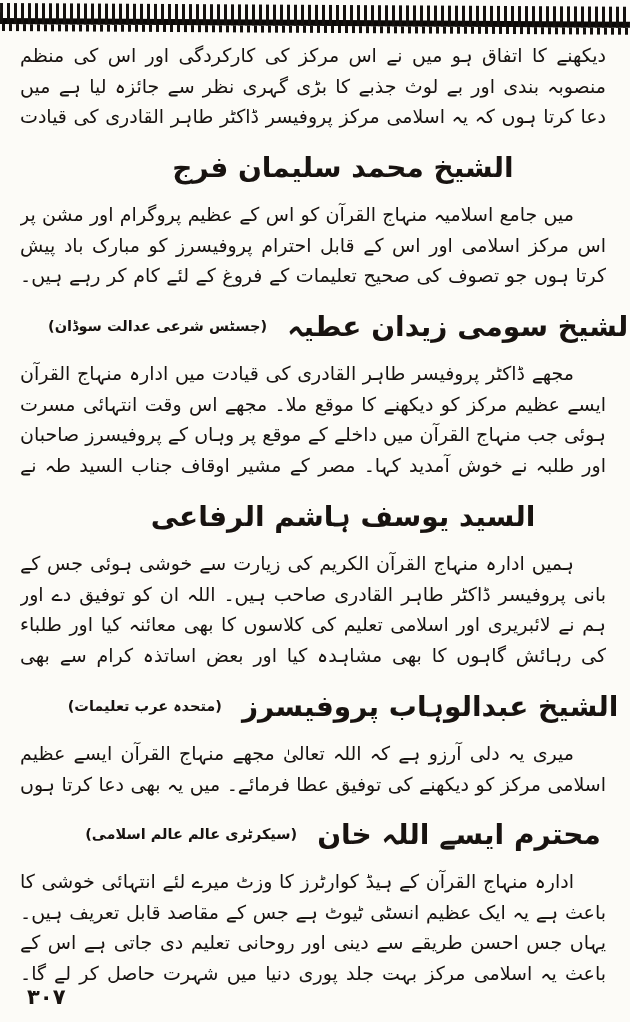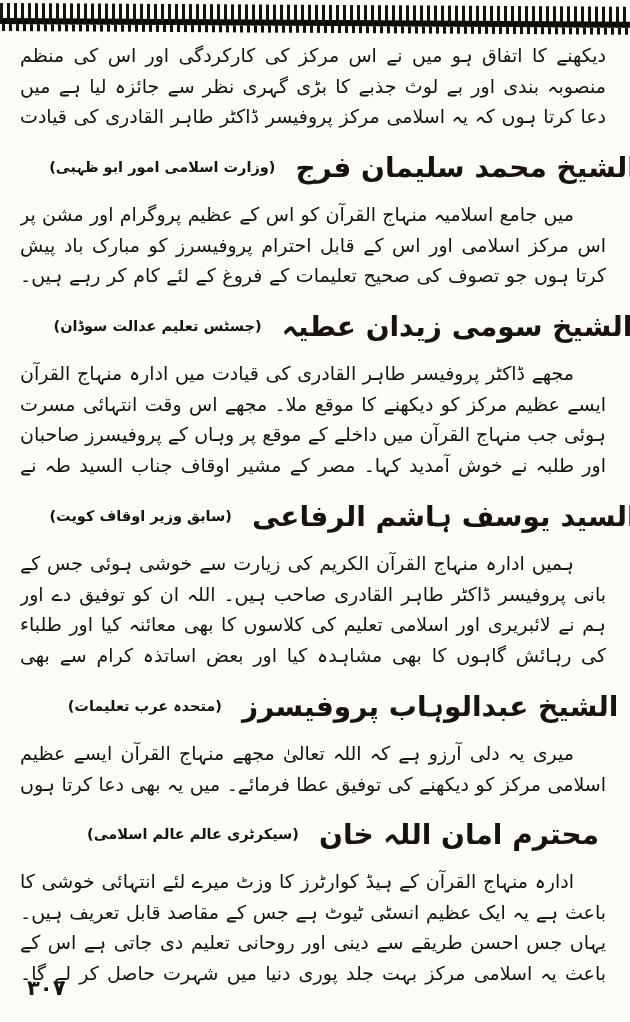--- a/index.html
+++ b/index.html
@@ -55,72 +55,70 @@
     letter-spacing:0.5px;
     white-space:nowrap;
   }
   .section-role{
     font-size:14.5px;
     font-weight:bold;
     white-space:nowrap;
   }
   .page-number{
     position:absolute;
-    left:27px;bottom:22px;
+    left:27px;bottom:13px;
     font-size:21px;
     font-weight:bold;
     direction:rtl;
   }
 </style>
 </head>
 <body>
 
 <div class="page">
 
   <div class="ornament"></div>
 
   <div class="content">
 
     <p class="body-text clamp-3" lang="ur">دیکھنے کا اتفاق ہو میں نے اس مرکز کی کارکردگی اور اس کی منظم منصوبہ بندی اور بے لوث جذبے کا بڑی گہری نظر سے جائزہ لیا ہے میں دعا کرتا ہوں کہ یہ اسلامی مرکز پروفیسر ڈاکٹر طاہر القادری کی قیادت میں اپنے نیک مشن میں کامیابی سے ہمکنار ہو۔</p>
 
     <div class="section">
       <div class="section-heading">
         <span class="section-name">الشیخ محمد سلیمان فرج</span>
-        <span class="section-role">(وزارت اسلامی امور ابو ظہبی)</span>
       </div>
       <p class="body-text indent clamp-3" lang="ur">میں جامع اسلامیہ منہاج القرآن کو اس کے عظیم پروگرام اور مشن پر اس مرکز اسلامی اور اس کے قابل احترام پروفیسرز کو مبارک باد پیش کرتا ہوں جو تصوف کی صحیح تعلیمات کے فروغ کے لئے کام کر رہے ہیں۔ میں اپنے بھائی پروفیسر ڈاکٹر طاہر القادری کا اس مثالی مہمان نوازی اور روحانی تقریب کے انعقاد پر شکریہ ادا کرتا ہوں۔</p>
     </div>
 
     <div class="section">
       <div class="section-heading">
         <span class="section-name">الشیخ سومی زیدان عطیہ</span>
-        <span class="section-role">(جسٹس تعلیم عدالت سوڈان)</span>
+        <span class="section-role">(جسٹس شرعی عدالت سوڈان)</span>
       </div>
       <p class="body-text indent clamp-4" lang="ur">مجھے ڈاکٹر پروفیسر طاہر القادری کی قیادت میں ادارہ منہاج القرآن ایسے عظیم مرکز کو دیکھنے کا موقع ملا۔ مجھے اس وقت انتہائی مسرت ہوئی جب منہاج القرآن میں داخلے کے موقع پر وہاں کے پروفیسرز صاحبان اور طلبہ نے خوش آمدید کہا۔ مصر کے مشیر اوقاف جناب السید طہ نے درست فرمایا ہے کہ یہ ادارہ جامعہ الازہر کی مانند ہے ہم اللہ تعالیٰ سے دعا کرتے ہیں کہ وہ ہمارے بھائیوں کو ان کے عظیم مقاصد میں کامیابی سے ہمکنار کرے۔</p>
     </div>
 
     <div class="section">
       <div class="section-heading">
         <span class="section-name">السید یوسف ہاشم الرفاعی</span>
-        <span class="section-role">(سابق وزیر اوقاف کویت)</span>
       </div>
       <p class="body-text indent clamp-4" lang="ur">ہمیں ادارہ منہاج القرآن الکریم کی زیارت سے خوشی ہوئی جس کے بانی پروفیسر ڈاکٹر طاہر القادری صاحب ہیں۔ اللہ ان کو توفیق دے اور ہم نے لائبریری اور اسلامی تعلیم کی کلاسوں کا بھی معائنہ کیا اور طلباء کی رہائش گاہوں کا بھی مشاہدہ کیا اور بعض اساتذہ کرام سے بھی ملاقات کی۔ ہم اللہ تعالیٰ سے ادارے کی ترقی کے لئے دعا کرتے ہیں۔</p>
     </div>
 
     <div class="section">
       <div class="section-heading">
         <span class="section-name">الشیخ عبدالوہاب پروفیسرز</span>
         <span class="section-role">(متحدہ عرب تعلیمات)</span>
       </div>
       <p class="body-text indent clamp-2" lang="ur">میری یہ دلی آرزو ہے کہ اللہ تعالیٰ مجھے منہاج القرآن ایسے عظیم اسلامی مرکز کو دیکھنے کی توفیق عطا فرمائے۔ میں یہ بھی دعا کرتا ہوں کہ اسلامی دنیا اس ادارے کے نیک کاموں اور مشن سے فیض یاب ہو۔</p>
     </div>
 
     <div class="section">
       <div class="section-heading">
-        <span class="section-name">محترم امان اللہ خان</span>
+        <span class="section-name">محترم ایسے اللہ خان</span>
         <span class="section-role">(سیکرٹری عالم عالم اسلامی)</span>
       </div>
       <p class="body-text indent clamp-4" lang="ur">ادارہ منہاج القرآن کے ہیڈ کوارٹرز کا وزٹ میرے لئے انتہائی خوشی کا باعث ہے یہ ایک عظیم انسٹی ٹیوٹ ہے جس کے مقاصد قابل تعریف ہیں۔ یہاں جس احسن طریقے سے دینی اور روحانی تعلیم دی جاتی ہے اس کے باعث یہ اسلامی مرکز بہت جلد پوری دنیا میں شہرت حاصل کر لے گا۔ یہاں کے طلباء کی علمی بصیرت سے میں بہت متاثر ہوا ہوں۔ یہ ایک ایسا منظم تعلیمی ادارہ ہے جہاں محض دینی تعلیم ہی نہیں دی جاتی بلکہ طلباء کے لئے ایک</p>
     </div>
 
   </div>
 
   <div class="page-number">۳۰۷</div>
 
 </div>

